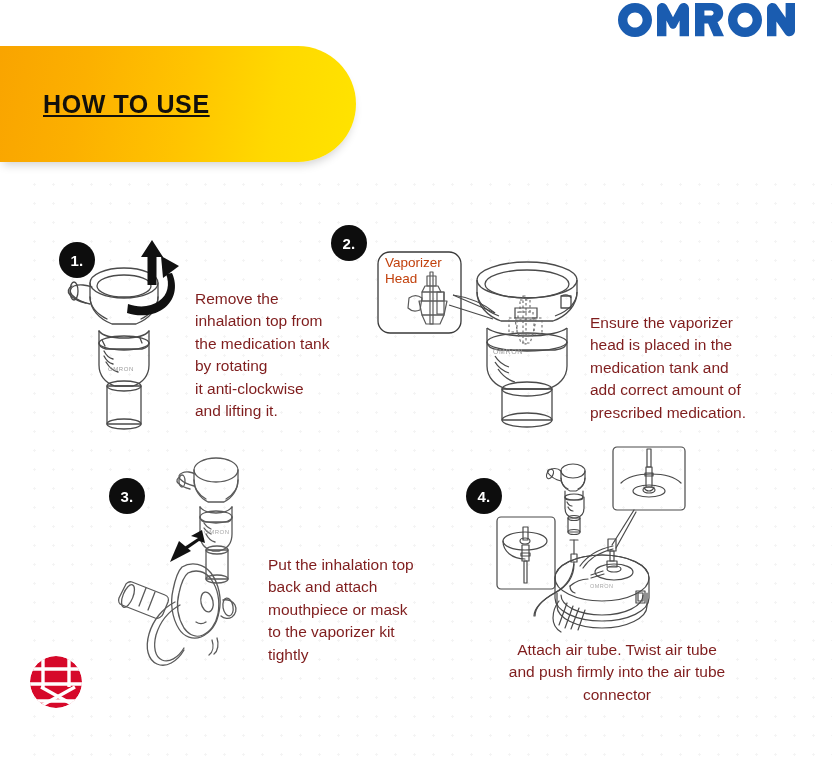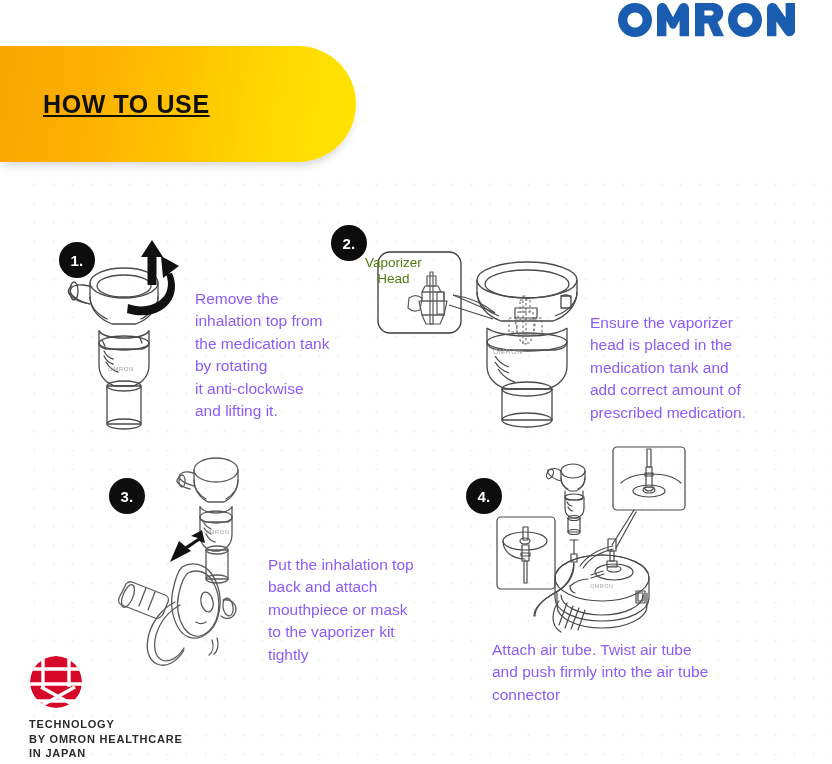--- a/index.html
+++ b/index.html
@@ -55,46 +55,45 @@
     letter-spacing:0.3px;
   }
   #badge1{left:59px;top:242px;}
   #badge2{left:331px;top:225px;}
   #badge3{left:109px;top:478px;}
   #badge4{left:466px;top:478px;}
 
   
   .step-text{
     position:absolute;
-    color:#8b5cf6;
+    color:#7f1d1d;
     font-size:15.5px;
     line-height:22.4px;
     white-space:pre-line;
     font-family:"Liberation Sans", sans-serif;
   }
   #text1{left:195px;top:288px;width:180px;}
   #text2{left:590px;top:291px;width:235px;margin-top:21px;}
   #text3{left:268px;top:554px;width:200px;}
-  #text4{left:492px;top:639px;width:250px;}
+  #text4{left:492px;top:639px;width:250px;text-align:center;}
 
   
   .art{position:absolute;}
   #art1{left:62px;top:238px;width:145px;height:195px;}
   #art2{left:375px;top:248px;width:220px;height:175px;}
   #art3{left:108px;top:450px;width:170px;height:215px;}
   #art4{left:495px;top:445px;width:210px;height:185px;}
   .art svg{display:block;overflow:visible;}
 
   
   .callout-label{
-    position:absolute;left:365px;top:255px;
-    font-size:13.5px;line-height:16px;color:#4d7c0f;
+    position:absolute;left:385px;top:255px;
+    font-size:13.5px;line-height:16px;color:#c2410c;
     white-space:pre-line;
     font-family:"Liberation Sans", sans-serif;
-    text-align:center;
   }
 
   
   .footer{position:absolute;left:29px;top:655px;width:210px;}
   .footer-emblem{width:54px;height:54px;display:block;}
   .footer-text{
     margin-top:8px;
     font-size:11px;line-height:14.5px;
     font-weight:bold;color:#2a2a2a;
     letter-spacing:0.8px;
@@ -391,16 +390,13 @@
         <path d="M14 -2V32"></path>
         <path d="M40 -2V32"></path>
       </g>
       <g stroke="#ffffff" stroke-width="3.4" fill="none">
         <path d="M10 52L46 32"></path>
         <path d="M12 32L48 52"></path>
       </g>
       <path d="M-2 46H56" stroke="#ffffff" stroke-width="3.4" fill="none"></path>
     </g>
   </svg>
-  <div class="footer-text">TECHNOLOGY
-BY OMRON HEALTHCARE
-IN JAPAN</div>
 </div>
 
 </body></html>

